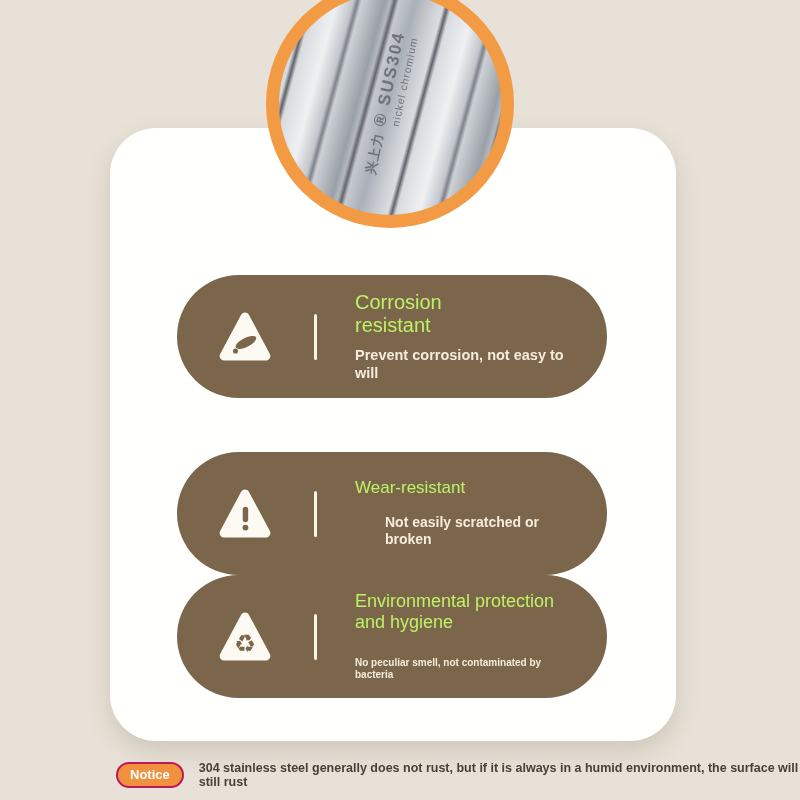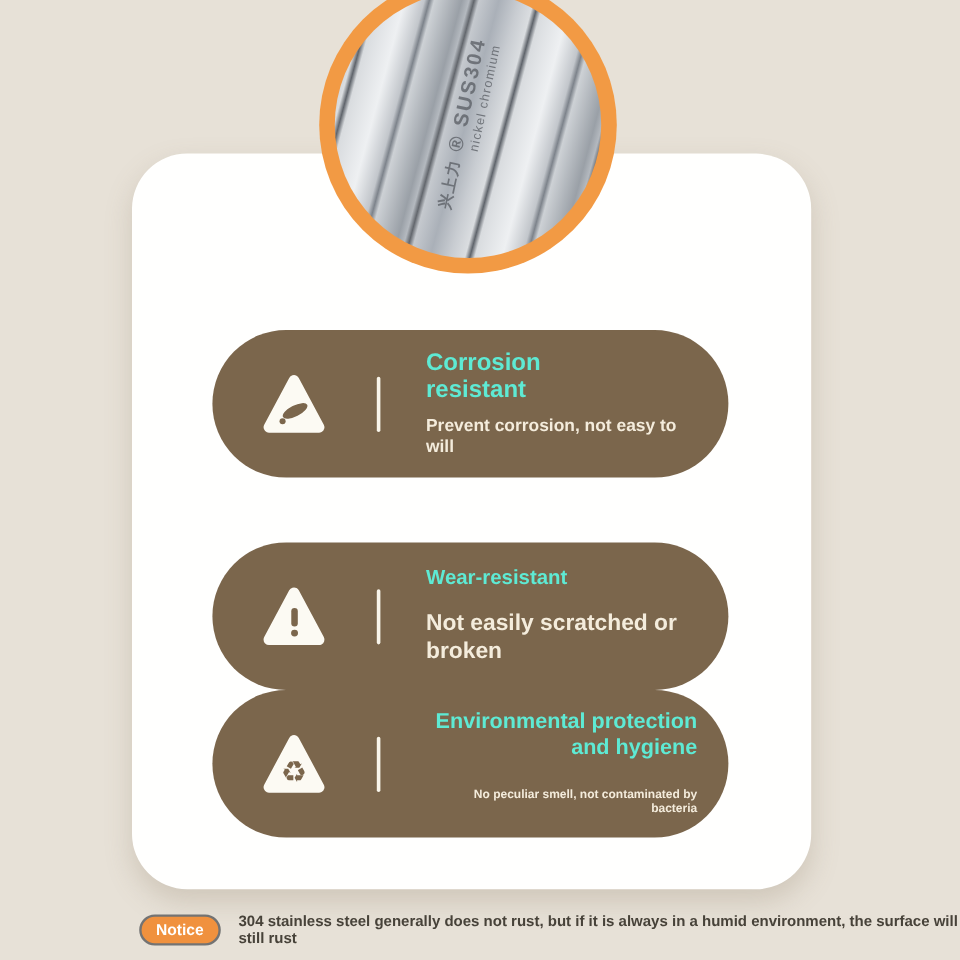--- a/index.html
+++ b/index.html
@@ -27,32 +27,32 @@
   .engraving .line1 .brand{font-size:13px;letter-spacing:1px;}
   .engraving .line2{font-size:10.5px;letter-spacing:1px;margin:-1px 0 0 52px;}
 
   
   .pill{position:absolute;left:177px;width:430px;height:123px;border-radius:62px;
         background:#7b664c;display:flex;align-items:center;z-index:4;}
   .pill-1{top:275px}.pill-2{top:452px}.pill-3{top:575px}
   .pill-icon{margin-left:39px;width:58px;height:64px;flex:0 0 auto;}
   .pill-divider{width:3px;height:46px;background:#f8f4ea;border-radius:2px;margin-left:40px;flex:0 0 auto;}
   .pill-text{margin-left:38px;flex:1;padding-right:26px;}
-  .pill-title{font-weight:bold;font-size:20px;line-height:1.15;color:#5eead4;}
+  .pill-title{font-weight:normal;font-size:20px;line-height:1.15;color:#bef264;}
   .pill-sub{margin-top:9px;font-size:14.5px;font-weight:bold;color:#f4ecdc;line-height:1.25;}
   .pill-1 .pill-title{max-width:150px;}
   .pill-2 .pill-title{font-size:17px;}
-  .pill-2 .pill-sub{font-size:19px;margin-top:16px;}
-  .pill-3 .pill-text{text-align:right;}
+  .pill-2 .pill-sub{font-size:14px;margin-top:16px;margin-left:30px;}
+  .pill-3 .pill-text{text-align:left;}
   .pill-3 .pill-title{font-size:18px;max-width:230px;margin:0 auto;}
   .pill-3 .pill-sub{font-size:10px;margin:24px auto 0;max-width:250px;}
 
   
   .notice-row{position:absolute;left:116px;top:761px;display:flex;align-items:center;z-index:2;}
-  .notice-badge{background:#f0913e;border:2px solid #737373;color:#ffffff;
+  .notice-badge{background:#f0913e;border:2px solid #be185d;color:#ffffff;
                 font-weight:bold;font-size:13px;padding:3px 12px 4px;border-radius:15px;}
   .notice-text{margin-left:15px;font-size:12.5px;font-weight:bold;color:#474239;}
 </style>
 </head>
 <body>
 
 <div class="page">
 
   <div class="panel"></div>
 

